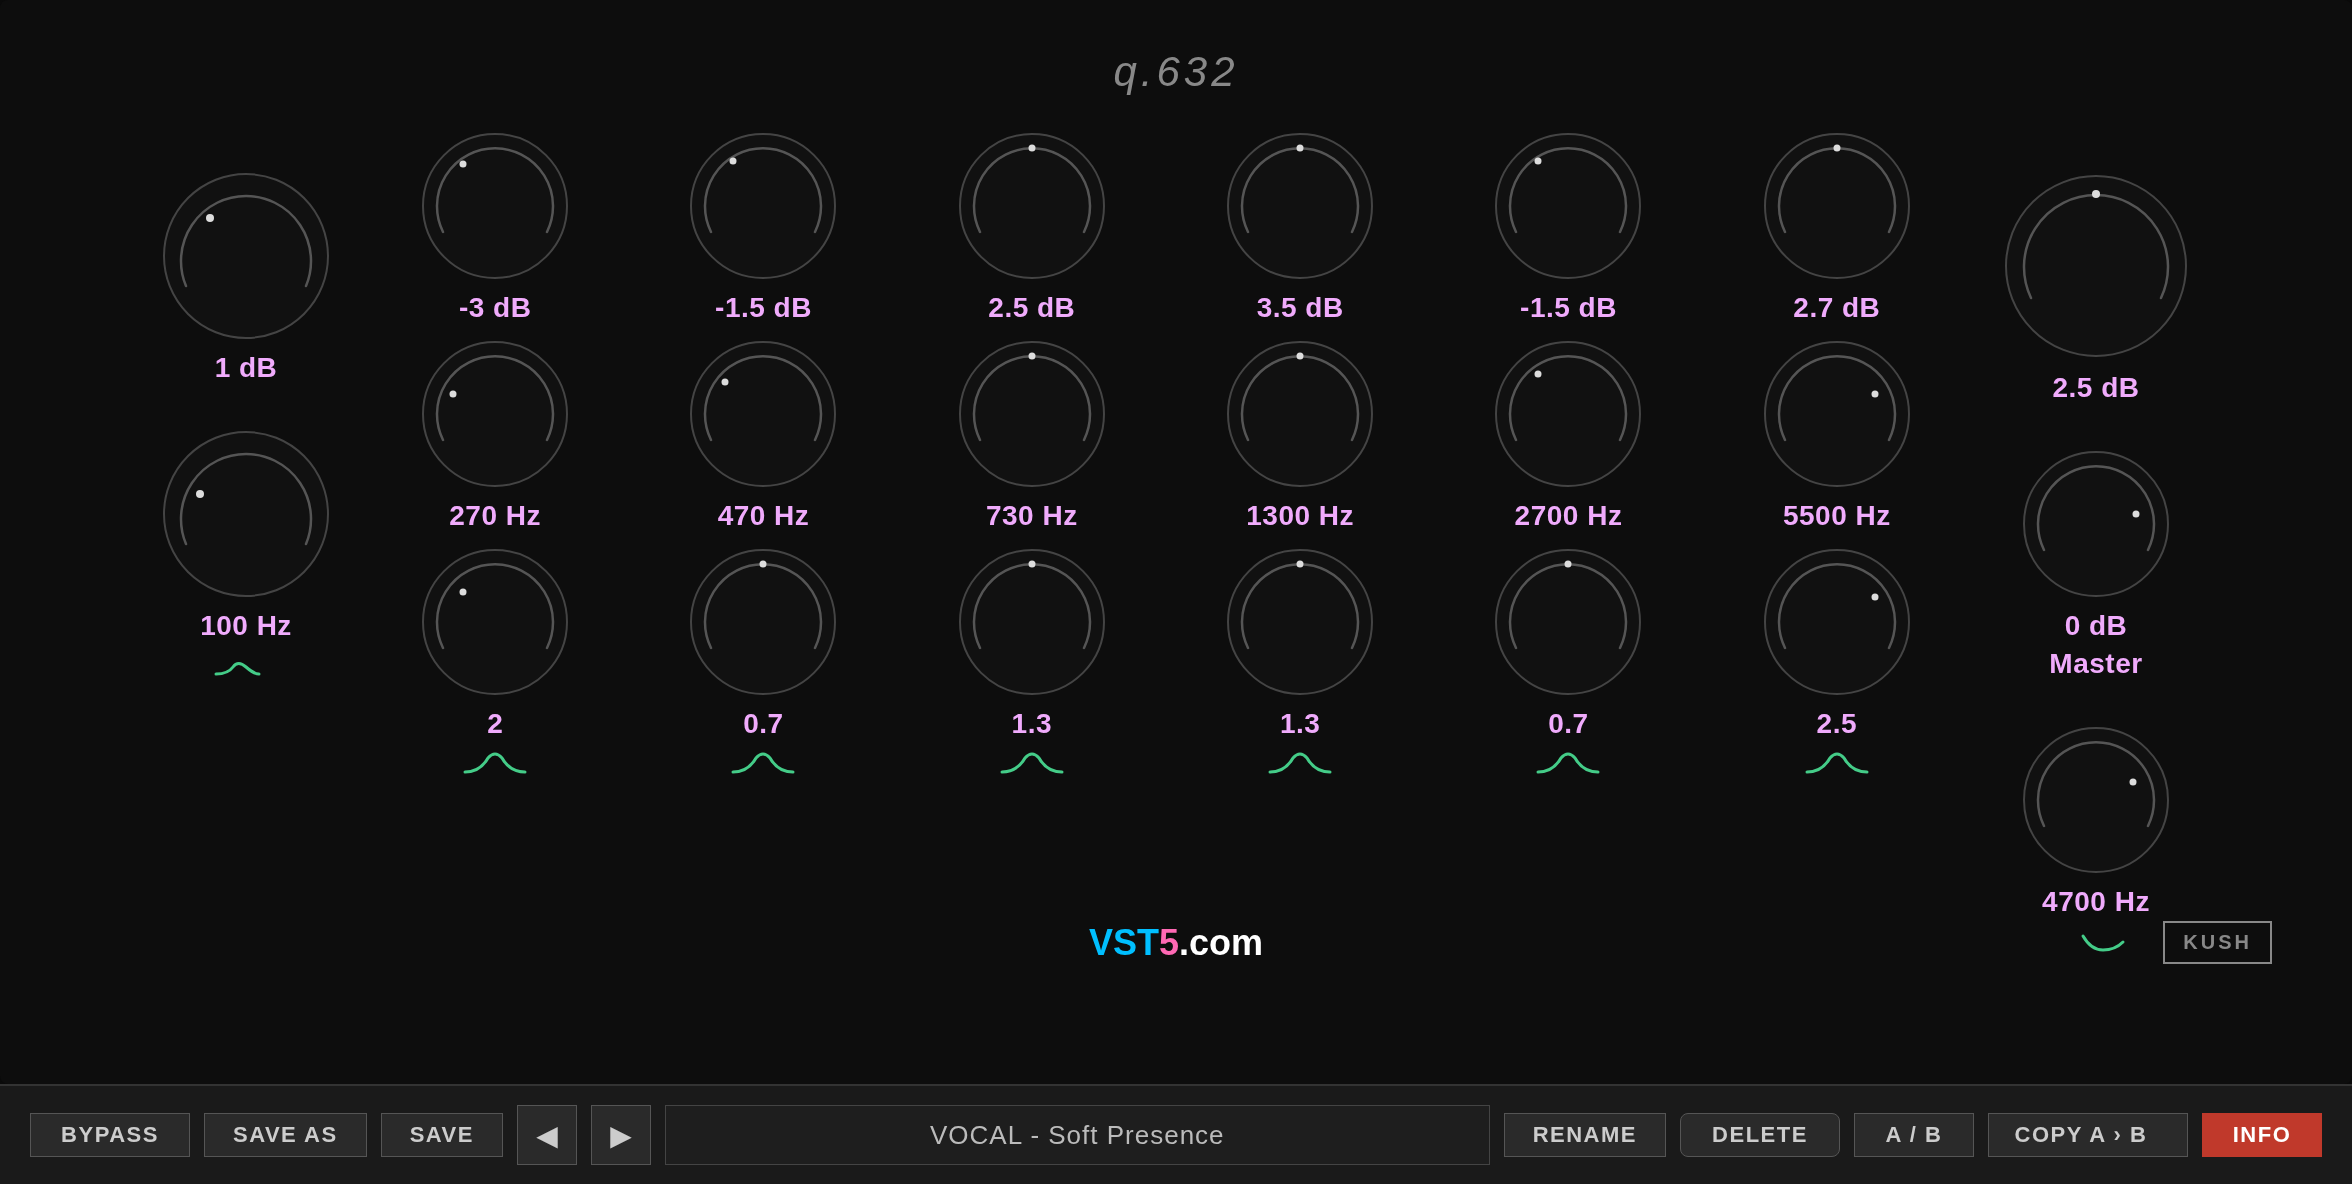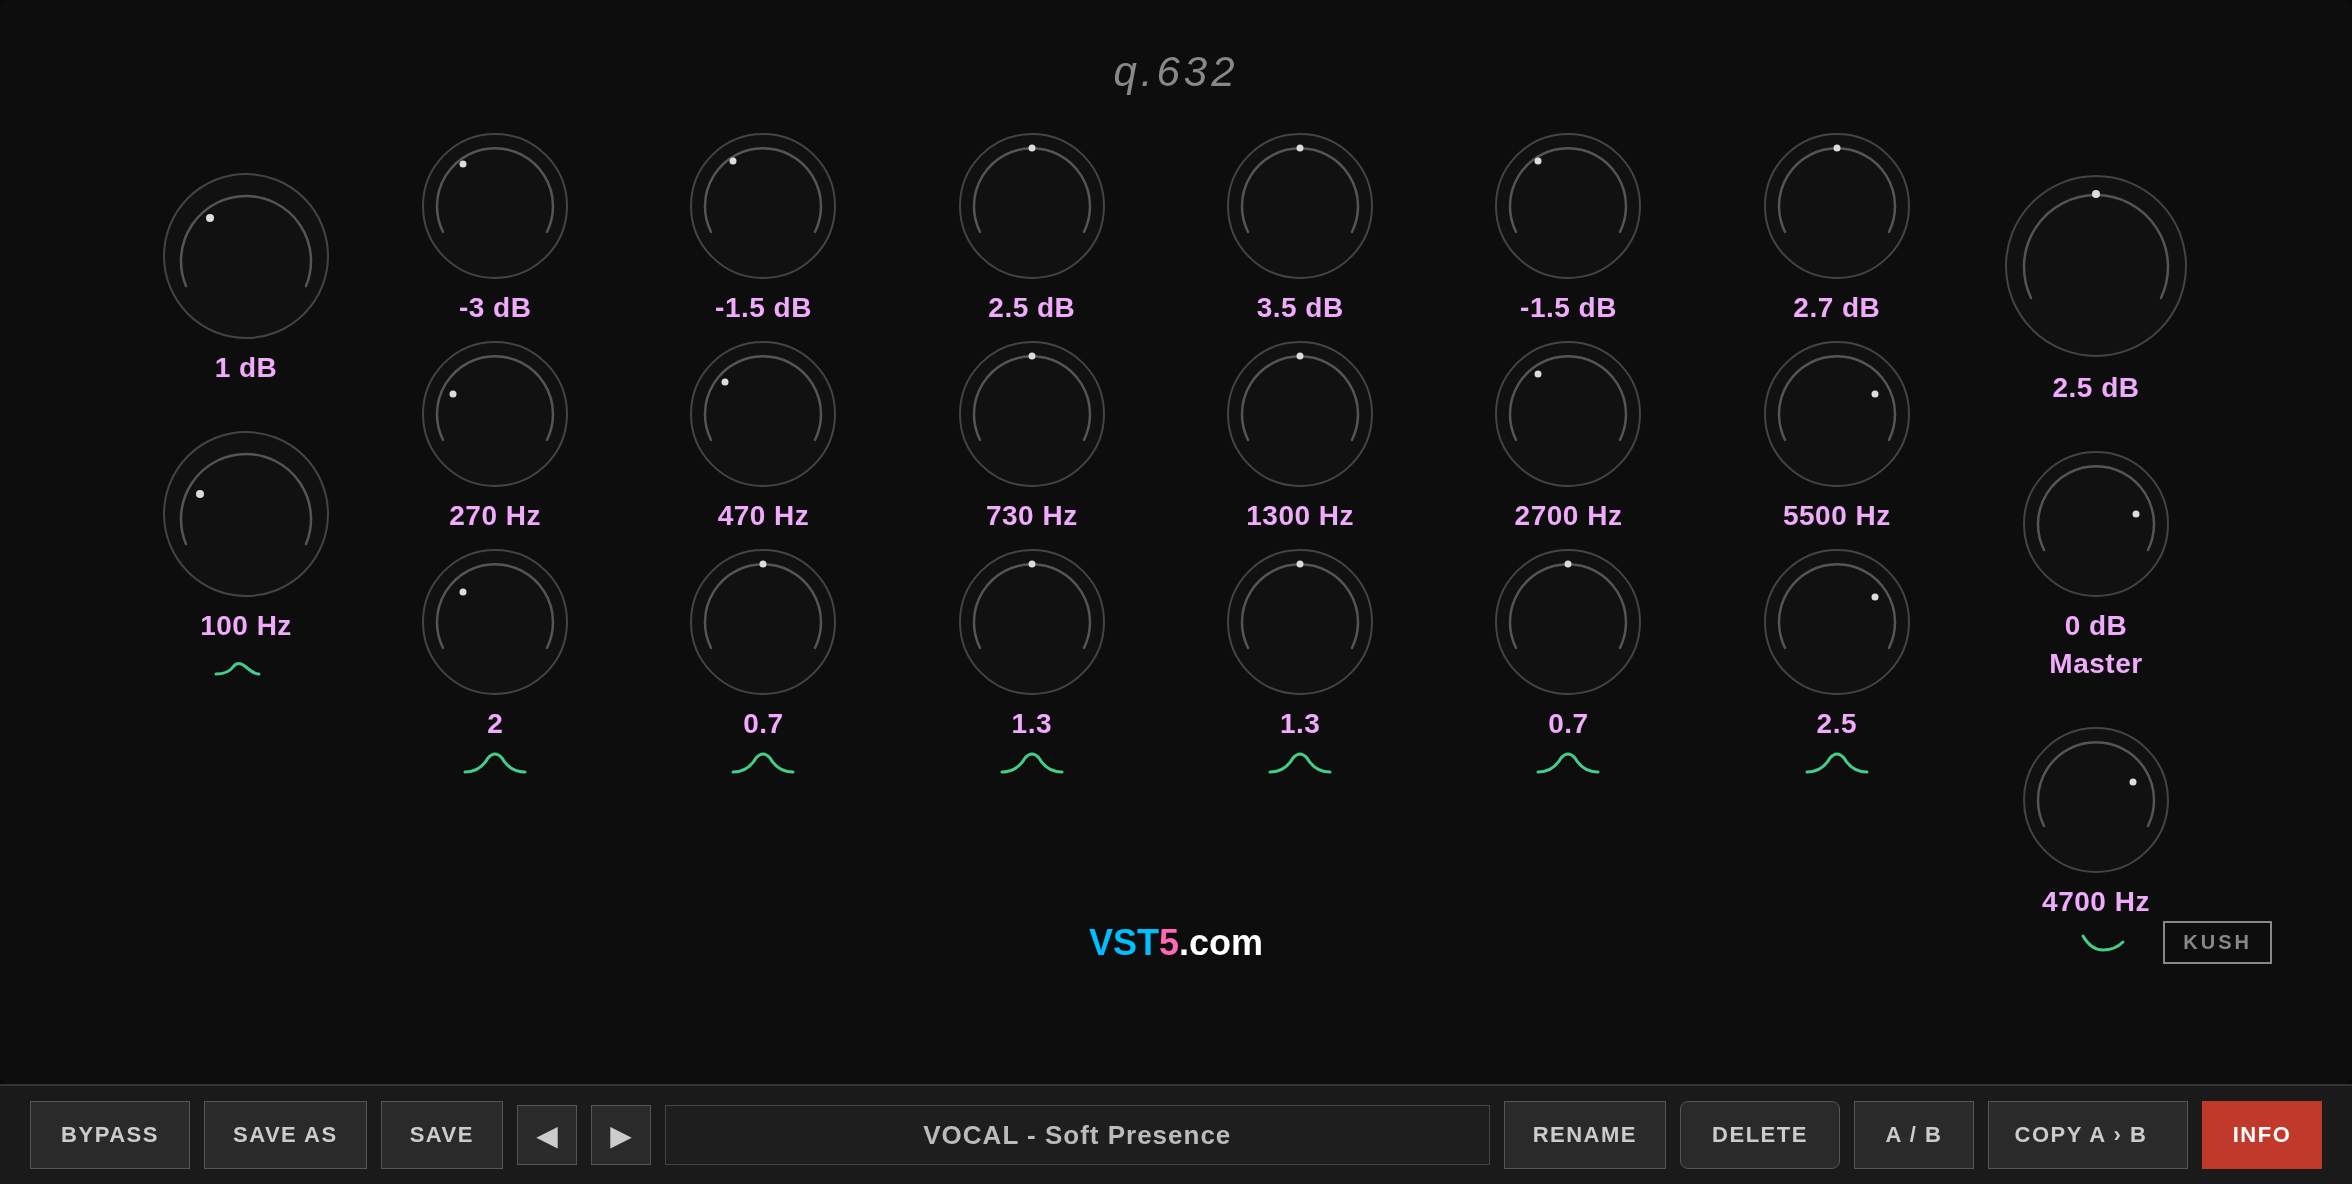--- a/index.html
+++ b/index.html
@@ -108,21 +108,21 @@
       border-top: 2px solid #333;
       display: flex;
       align-items: center;
       padding: 0 30px;
       gap: 14px;
       width: 100%;
       flex-shrink: 0;
     }
 
     .btn {
-      height: 68px;
+      height: 44px;
       padding: 0 28px;
       background: #2a2a2a;
       border: 1.5px solid #555;
       color: #ccc;
       font-size: 22px;
       font-weight: 600;
       letter-spacing: 1.5px;
       cursor: pointer;
       text-transform: uppercase;
       white-space: nowrap;
@@ -146,21 +146,20 @@
       flex: 1;
       height: 60px;
       background: #1e1e1e;
       border: 1.5px solid #444;
       display: flex;
       align-items: center;
       justify-content: center;
       color: #bbb;
       font-size: 26px;
       letter-spacing: 1px;
-      font-weight: bold;
     }
 
     .nav-btn {
       width: 60px;
       height: 60px;
       background: #2a2a2a;
       border: 1.5px solid #555;
       color: #ccc;
       font-size: 28px;
       cursor: pointer;

